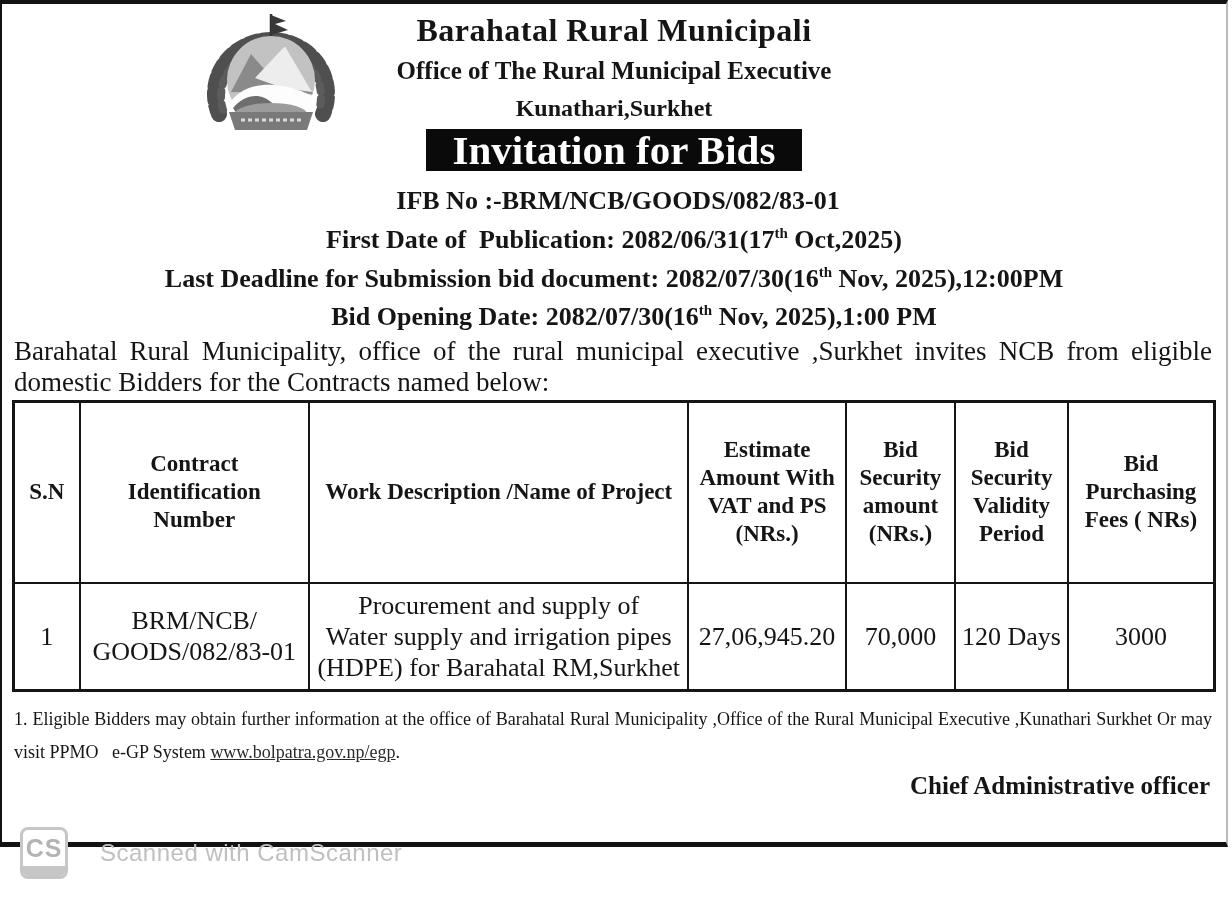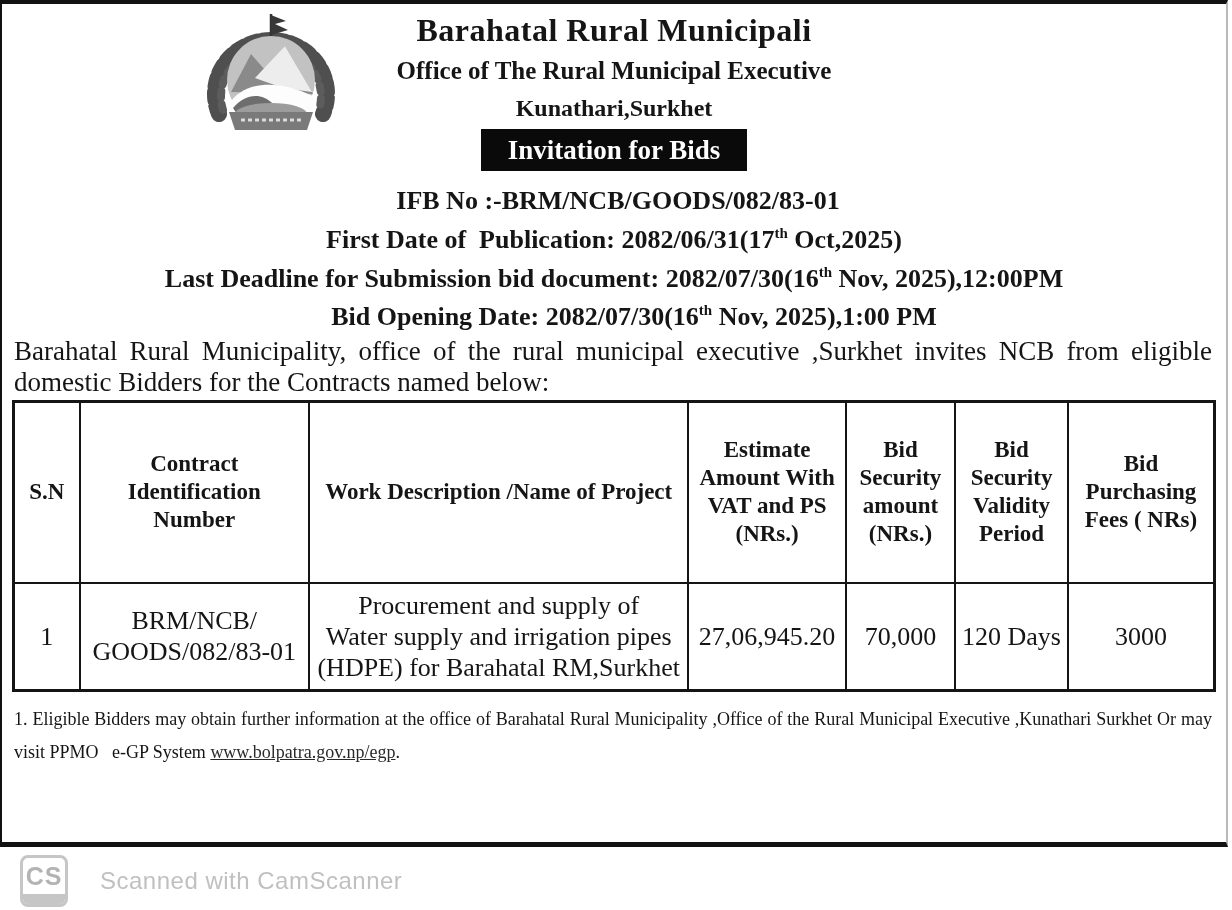--- a/index.html
+++ b/index.html
@@ -49,21 +49,21 @@
   .doc-province {
     margin-top: 6px;
     font-size: 24px; line-height: 31px;
     font-weight: bold;
   }
   .banner-wrap { margin-top: 5px; text-align: center; }
   .banner {
     display: inline-block;
     background: #0a0a0a;
     color: #ffffff;
-    font-size: 27px; line-height: 36px;
+    font-size: 41px; line-height: 36px;
     font-weight: bold;
     padding: 3px 27px 3px 27px;
   }
   .meta-line {
     text-align: center;
     font-size: 26px; line-height: 32px;
     font-weight: bold;
     white-space: pre-wrap;
   }
   .ifb { margin-top: 14px; margin-left: 8px; }
@@ -115,21 +115,21 @@
   }
   .egp-link { text-decoration: underline; color: #2a2a2a; }
   .signature {
     margin: 1px 16px 0 0;
     text-align: right;
     font-size: 25px; line-height: 31px;
     font-weight: bold;
   }
   .watermark {
     position: absolute;
-    left: 0; top: 852px;
+    left: 0; top: 824px;
     width: 100%; height: 58px;
     display: flex;
     align-items: center;
     font-family: "Liberation Sans", sans-serif;
   }
   .cs-badge {
     margin-left: 20px;
     width: 48px; height: 52px;
     border-radius: 8px;
     overflow: hidden;
@@ -233,20 +233,21 @@
           <td>27,06,945.20</td>
           <td>70,000</td>
           <td>120 Days</td>
           <td class="fees-cell">3000</td>
         </tr>
       </tbody>
     </table>
 
     <p class="note"><span>1. Eligible Bidders may obtain further information at the office of Barahatal Rural Municipality ,Office of the Rural Municipal Executive ,Kunathari Surkhet Or may visit PPMO   e-GP System </span><span class="egp-link">www.bolpatra.gov.np/egp</span><span>.</span></p>
 
+    <div class="signature">Chief Administrative officer</div>
   </div>
 
   <div class="watermark">
     <div class="cs-badge">
       <div class="cs-top">CS</div>
       <div class="cs-bottom"></div>
     </div>
     <span class="cs-label">Scanned with CamScanner</span>
   </div>
 </div>

